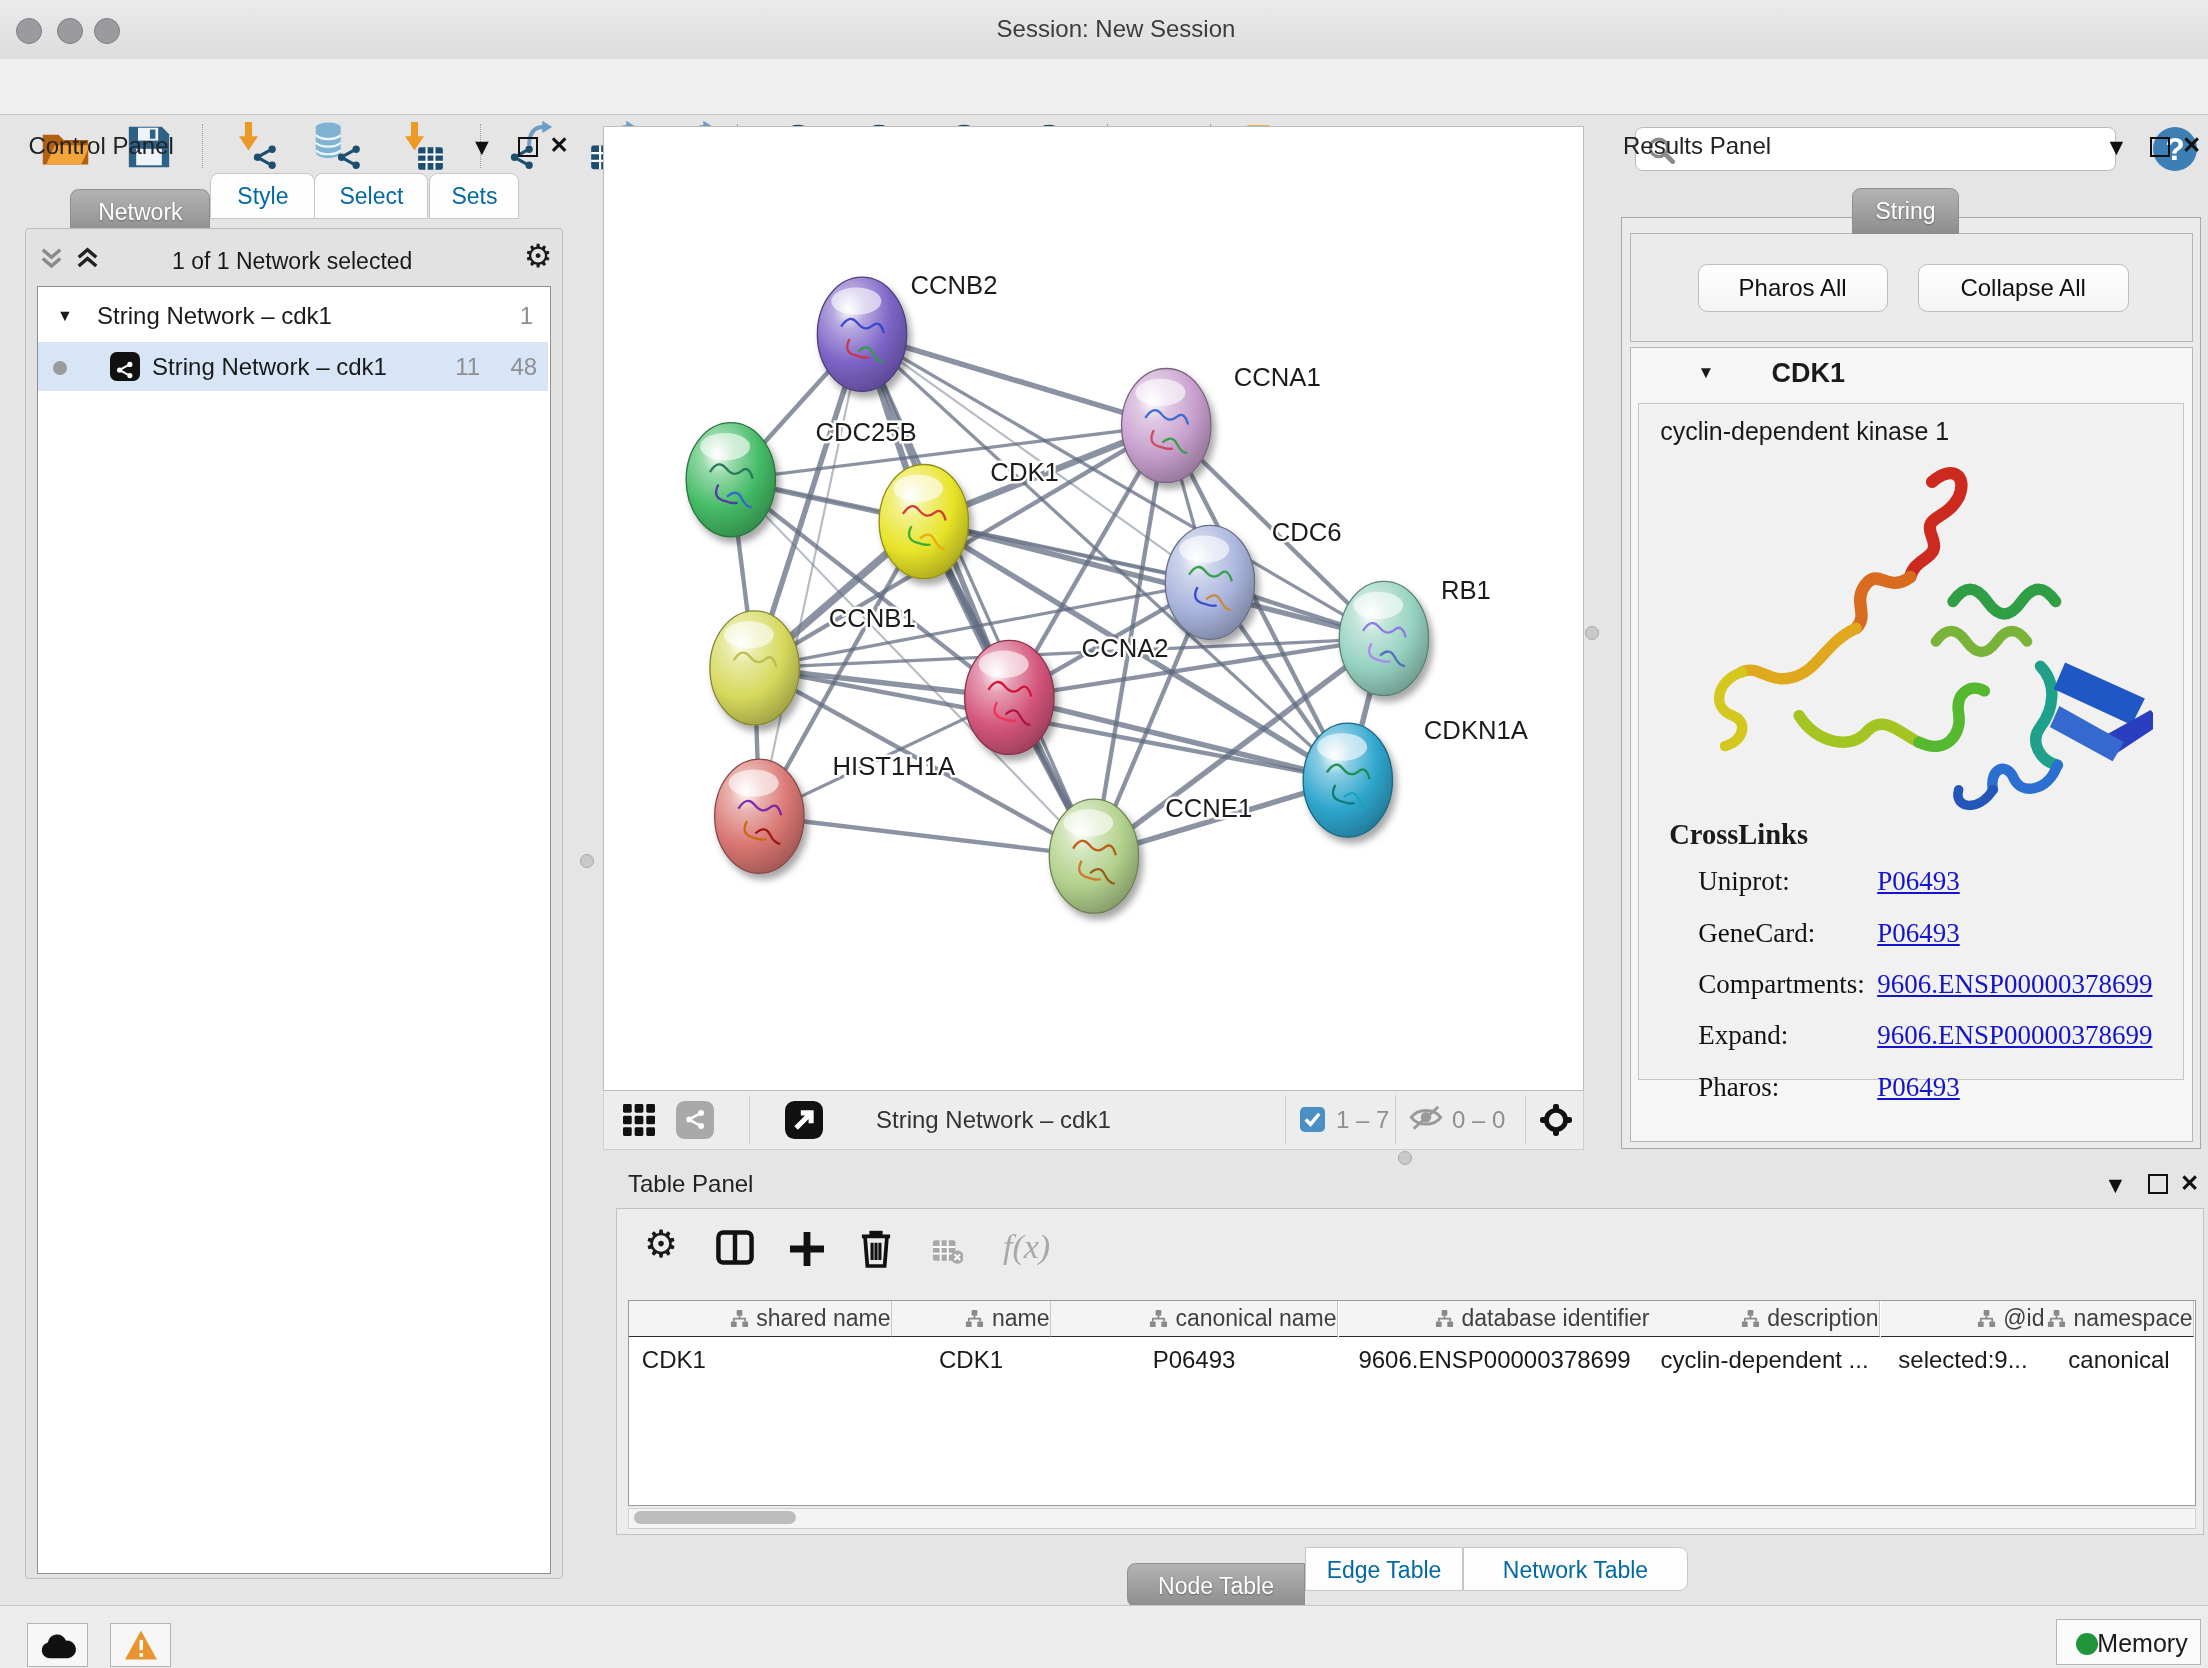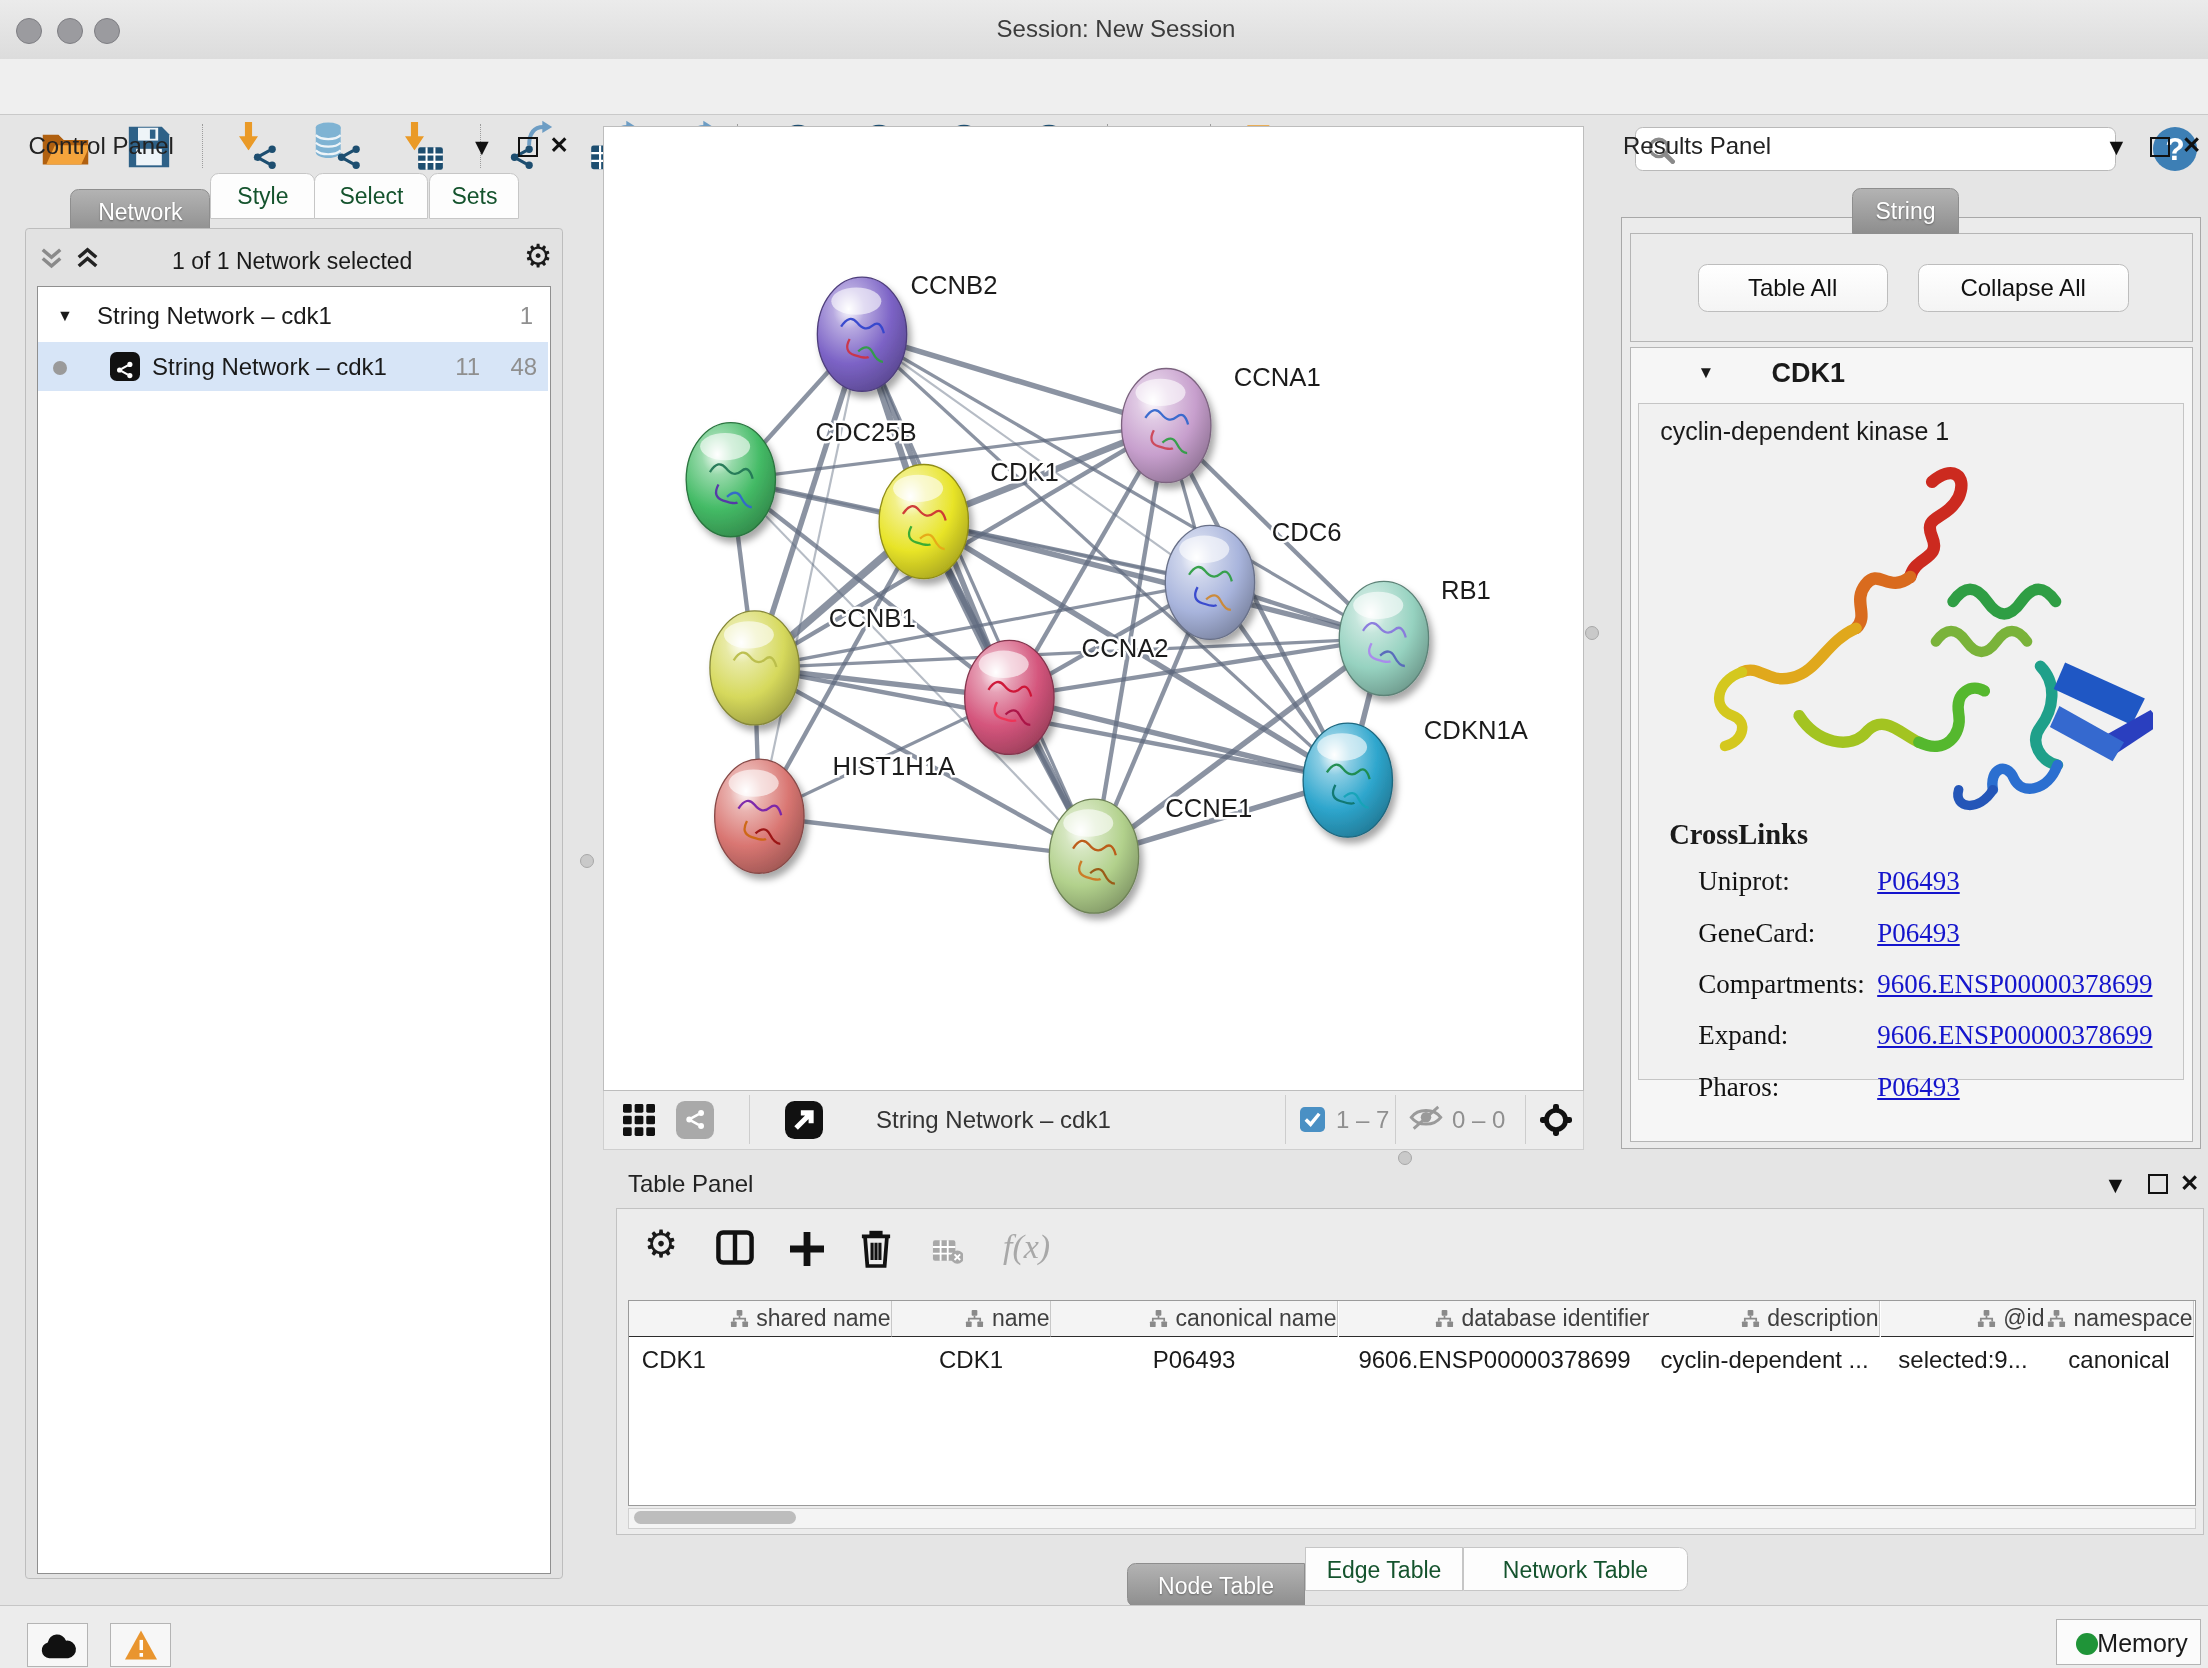--- a/index.html
+++ b/index.html
@@ -21,21 +21,21 @@
              border:1px solid #b9b9b9;border-radius:7.6px;}
   .searchbox input{position:absolute;left:49px;top:3.8px;width:418px;height:30px;border:none;outline:none;
              font-size:23px;font-family:"Liberation Sans",sans-serif;background:transparent;}
   .helpbtn{position:absolute;left:2153px;top:68px;width:44px;height:44px;border-radius:50%;
            background:#3d7fb5;color:#fff;text-align:center;font-size:32px;font-weight:bold;line-height:44px;}
   
   .pheader{font-size:24px;color:#222;}
   .pctl{position:absolute;font-size:23px;color:#111;}
   .boxsq{position:absolute;width:16px;height:16px;border:2.4px solid #111;}
   .tab{position:absolute;height:46px;box-sizing:border-box;text-align:center;font-size:23px;
-       line-height:44px;background:#fdfdfd;border:1px solid #c6c6c6;border-radius:8.6px 8.6px 0 0;color:#14532d;}
+       line-height:44px;background:#fdfdfd;border:1px solid #c6c6c6;border-radius:8.6px 8.6px 0 0;color:#0369a1;}
   .tab.sel{background:linear-gradient(#b3b3b3,#8e8e8e);color:#fff;border-color:#8e8e8e;
        text-shadow:0 1px 1.9px rgba(0,0,0,.35);margin-top:16px;}
   .btn{position:absolute;background:linear-gradient(#ffffff,#f4f4f4);border:1px solid #bdbdbd;
        border-radius:9.5px;text-align:center;font-size:24px;color:#111;}
   
   .cp{left:11.4px;top:121px;width:557px;height:1463px;}
   .cp-inner{position:absolute;left:13.3px;top:107px;width:536px;height:1349px;background:#e2e2e2;
             border:1px solid #bdbdbd;border-radius:3.8px;}
   .cp-list{position:absolute;left:11.4px;top:57px;width:512px;height:1286px;background:#fff;border:1px solid #8f8f8f;}
   .cp-row{position:absolute;left:0;width:510px;height:49px;font-size:24px;line-height:49px;}
@@ -607,21 +607,21 @@
 
   <div class="abs" style="left:1598px;top:121px;width:611px;height:1035px">
     <div class="abs pheader" style="left:25px;top:11.4px">Results Panel</div>
     <div class="pctl" style="left:507px;top:13.3px">▼</div>
     <div class="boxsq" style="left:552px;top:16px"></div>
     <div class="pctl" style="left:584px;top:11.4px;font-weight:bold">✕</div>
     <div class="tab sel" style="left:254px;top:51px;width:107px;z-index:2">String</div>
   </div>
   <div class="rp-box">
     <div class="rp-btnbox">
-      <div class="btn" style="left:67px;top:30px;width:188px;height:46px;line-height:46px">Table All</div>
+      <div class="btn" style="left:67px;top:30px;width:188px;height:46px;line-height:46px">Pharos All</div>
       <div class="btn" style="left:287px;top:30px;width:209px;height:46px;line-height:46px">Collapse All</div>
     </div>
     <div class="rp-entry">
       <span class="abs" style="left:67px;top:15px;font-size:17px">▼</span>
       <span class="abs" style="left:141px;top:9.5px;font-size:27px;font-weight:bold">CDK1</span>
       <div class="rp-sub">
         <div class="abs" style="left:21px;top:13.3px;font-size:25px">cyclin-dependent kinase 1</div>
 
         <svg class="abs" style="left:38px;top:57px" width="476" height="399" viewBox="0 0 500 420">
           <g fill="none" stroke-linecap="round">

